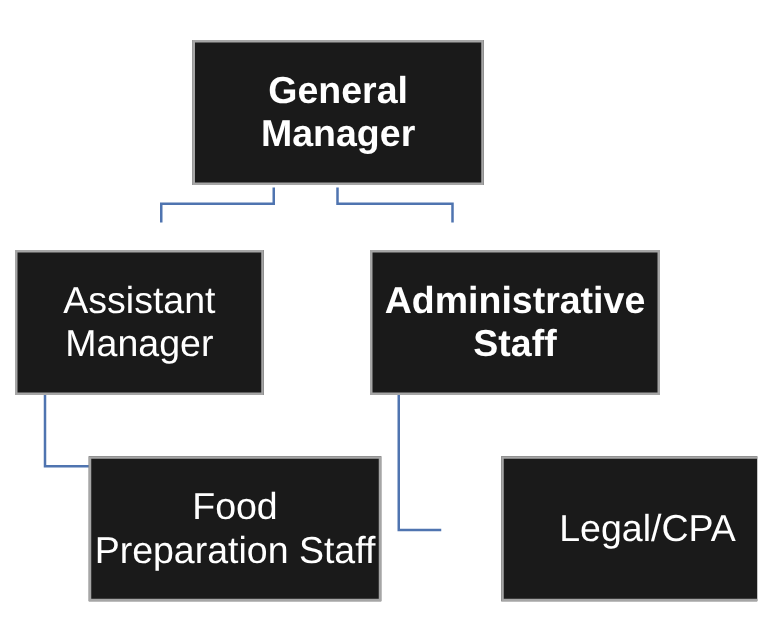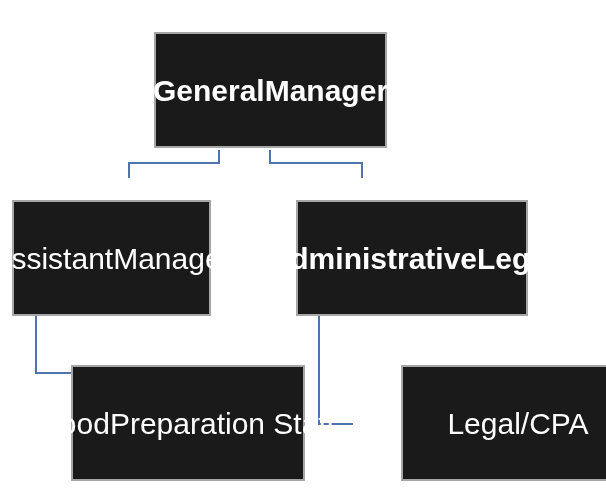--- a/index.html
+++ b/index.html
@@ -27,21 +27,21 @@
     stroke: var(--connector, #4f74b0);
     stroke-width: 2;
   }
   .node {
     position: absolute;
     box-sizing: border-box;
     background: var(--box-fill, #1a1a1a);
     border: 2px solid var(--box-border, #a6a6a6);
     color: var(--box-text, #ffffff);
     display: flex;
-    flex-direction: row;
+    flex-direction: column;
     justify-content: center;
     align-items: center;
     text-align: center;
     font-size: 30px;
     line-height: 35px;
     font-weight: 400;
   }
   .node.bold {
     font-weight: 700;
   }
@@ -73,21 +73,21 @@
     <span class="line">Manager</span>
   </div>
 
   <div class="node node-assistant-manager">
     <span class="line">Assistant</span>
     <span class="line">Manager</span>
   </div>
 
   <div class="node bold node-administrative-staff">
     <span class="line">Administrative</span>
-    <span class="line">Legal</span>
+    <span class="line">Staff</span>
   </div>
 
   <div class="node node-food-preparation">
     <span class="line">Food</span>
     <span class="line">Preparation Staff</span>
   </div>
 
   <div class="node node-legal-cpa">
     <span class="line">Legal/CPA</span>
     <span class="line"></span>

